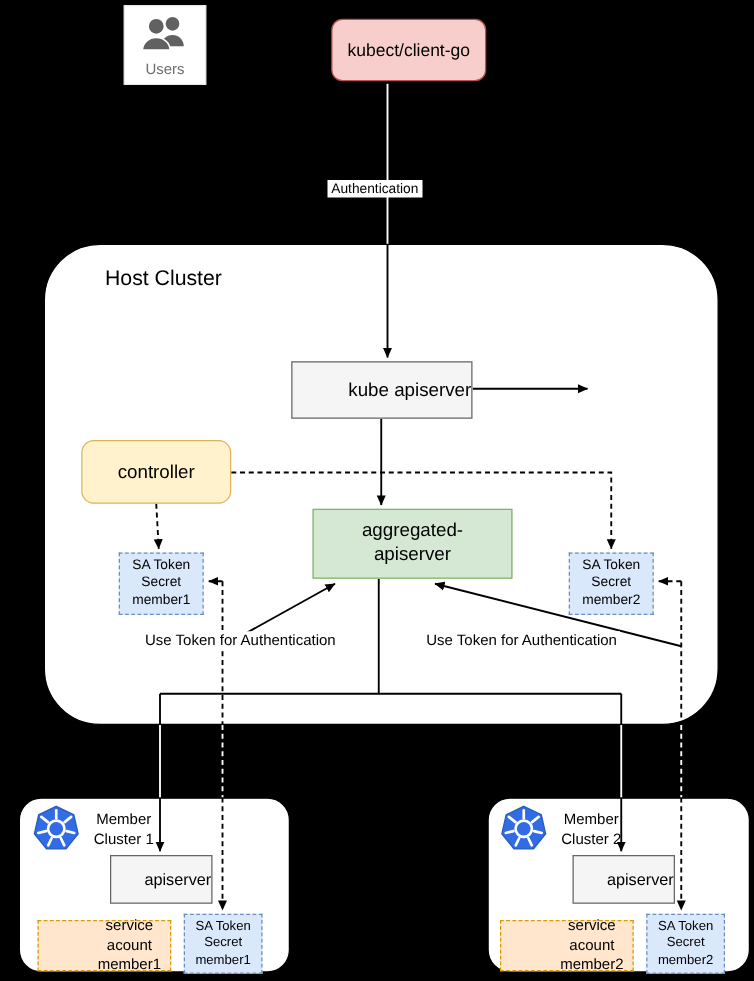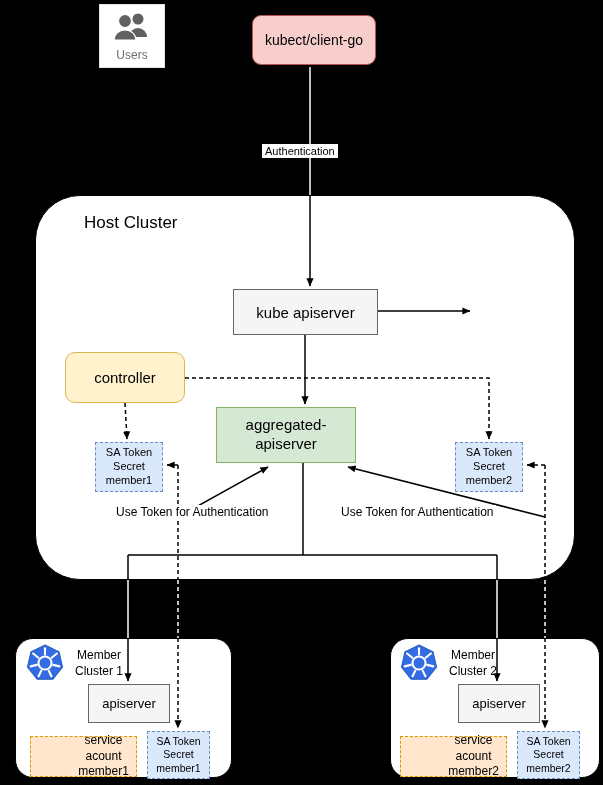--- a/index.html
+++ b/index.html
@@ -14,21 +14,21 @@
   .big-box { position:absolute; background:#fff; border:1.5px solid #000; z-index:1; }
   .host-box { border-radius:45px; }
   .member-box { border-radius:18px; }
   .host-title { position:absolute; left:48px; top:17px; font-size:17px; color:#000; }
 
   .users-box { background:#fff; border:1px solid #e6e6e6; }
   .users-box .cap { color:#6e6e6e; font-size:12px; margin-top:4px; }
 
   .client-box { background:#f8cecc; border:1.5px solid #b85450; border-radius:9px; font-size:14px; }
 
-  .gray-box   { background:#f5f5f5; border:1.5px solid #666666; }
+  .gray-box   { background:#f5f5f5; border:1.5px solid #666666;align-items:flex-end; }
   .yellow-box { background:#fff2cc; border:1.5px solid #d6b656; border-radius:10px; font-size:15px; }
   .green-box  { background:#d5e8d4; border:1.5px solid #82b366; font-size:15px; line-height:1.25; }
   .blue-dash  { background:#dae8fc; border:1.5px dashed #6c8ebf; font-size:11px; line-height:1.25; }
   .orange-dash{ background:#ffe6cc; border:1.5px dashed #d79b00; font-size:12px; line-height:1.3;padding-left:40px; }
 
   .tag { z-index:3; color:#000000; background:#fff; font-size:11px; padding:1px 3px; }
   .use-token { z-index:3; color:#000; background:#fff; font-size:12px; padding:0 2px; }
 
   .mc-title { z-index:3; color:#000; font-size:12px; line-height:1.35; text-align:center; }
   .etcd-wrap { z-index:3; }
@@ -87,36 +87,36 @@
   <div class="node users-box abs" style="left:99px; top:4px; width:66px; height:64px;">
     <svg width="42" height="34" viewBox="0 0 42 34">
       <circle cx="27" cy="9" r="5.5" fill="#616161"></circle>
       <path d="M18,27 a9,9 0 0 1 18,0 z" fill="#616161"></path>
       <circle cx="14" cy="11" r="6.5" fill="#616161" stroke="#fff" stroke-width="1.2"></circle>
       <path d="M3,30 a11,10 0 0 1 22,0 z" fill="#616161" stroke="#fff" stroke-width="1.2"></path>
     </svg>
     <div class="cap">Users</div>
   </div>
 
-  <div class="node client-box abs" style="left:252px; top:15px; width:124px; height:50px;">
+  <div class="node client-box abs" style="left:265px; top:15px; width:124px; height:50px;">
     <span>kubect/client-go</span>
   </div>
 
   <div class="tag abs" style="left:262px; top:144px;">Authentication</div>
 
   <div class="node gray-box abs" style="left:233px; top:289px; width:145px; height:46px; font-size:15px;">
     <span>kube apiserver</span>
   </div>
 
 
   <div class="node yellow-box abs" style="left:65px; top:352px; width:120px; height:51px;">
     <span>controller</span>
   </div>
 
-  <div class="node green-box abs" style="left:216px; top:407px; width:140px; height:56px;">
+  <div class="node green-box abs" style="left:250px; top:407px; width:160px; height:56px;">
     <span>aggregated-</span>
     <span>apiserver</span>
   </div>
 
   <div class="node blue-dash abs" style="left:95px; top:442px; width:68px; height:50px;">
     <span>SA Token</span>
     <span>Secret</span>
     <span>member1</span>
   </div>
 

